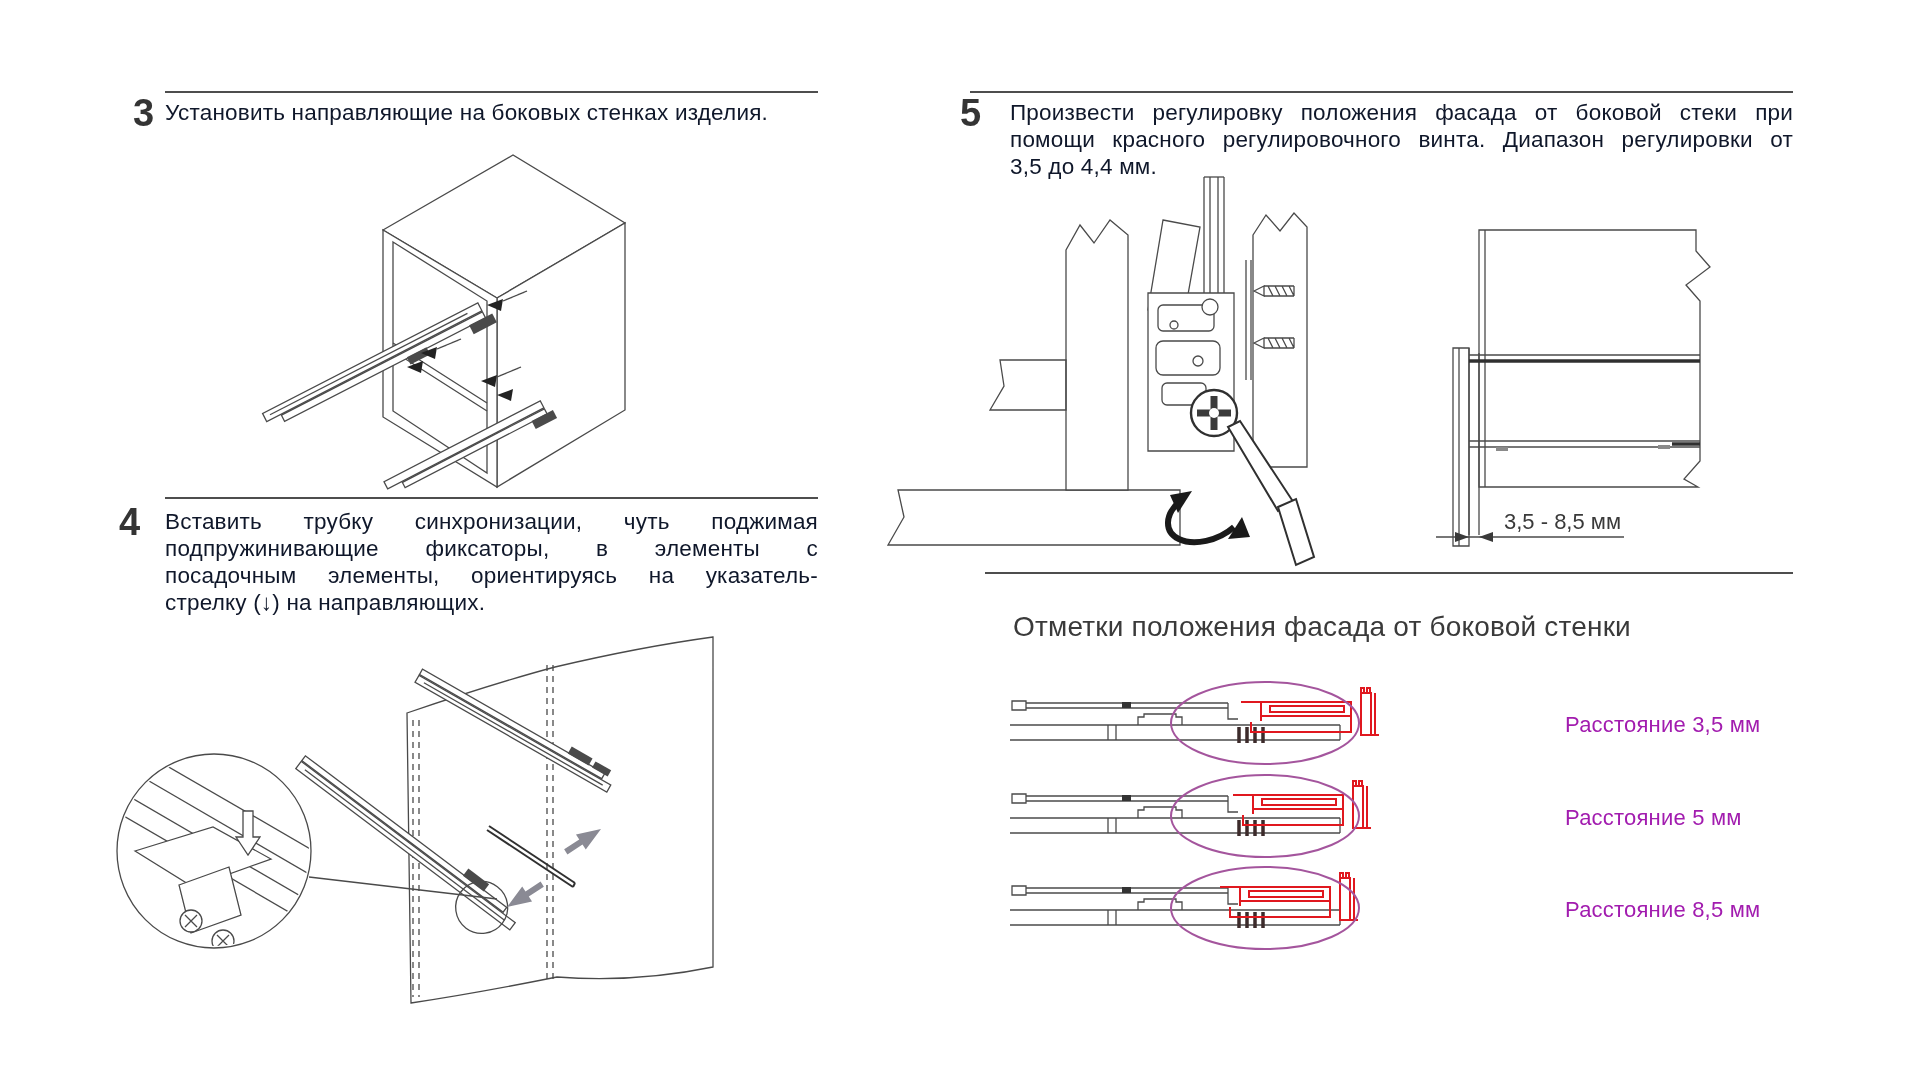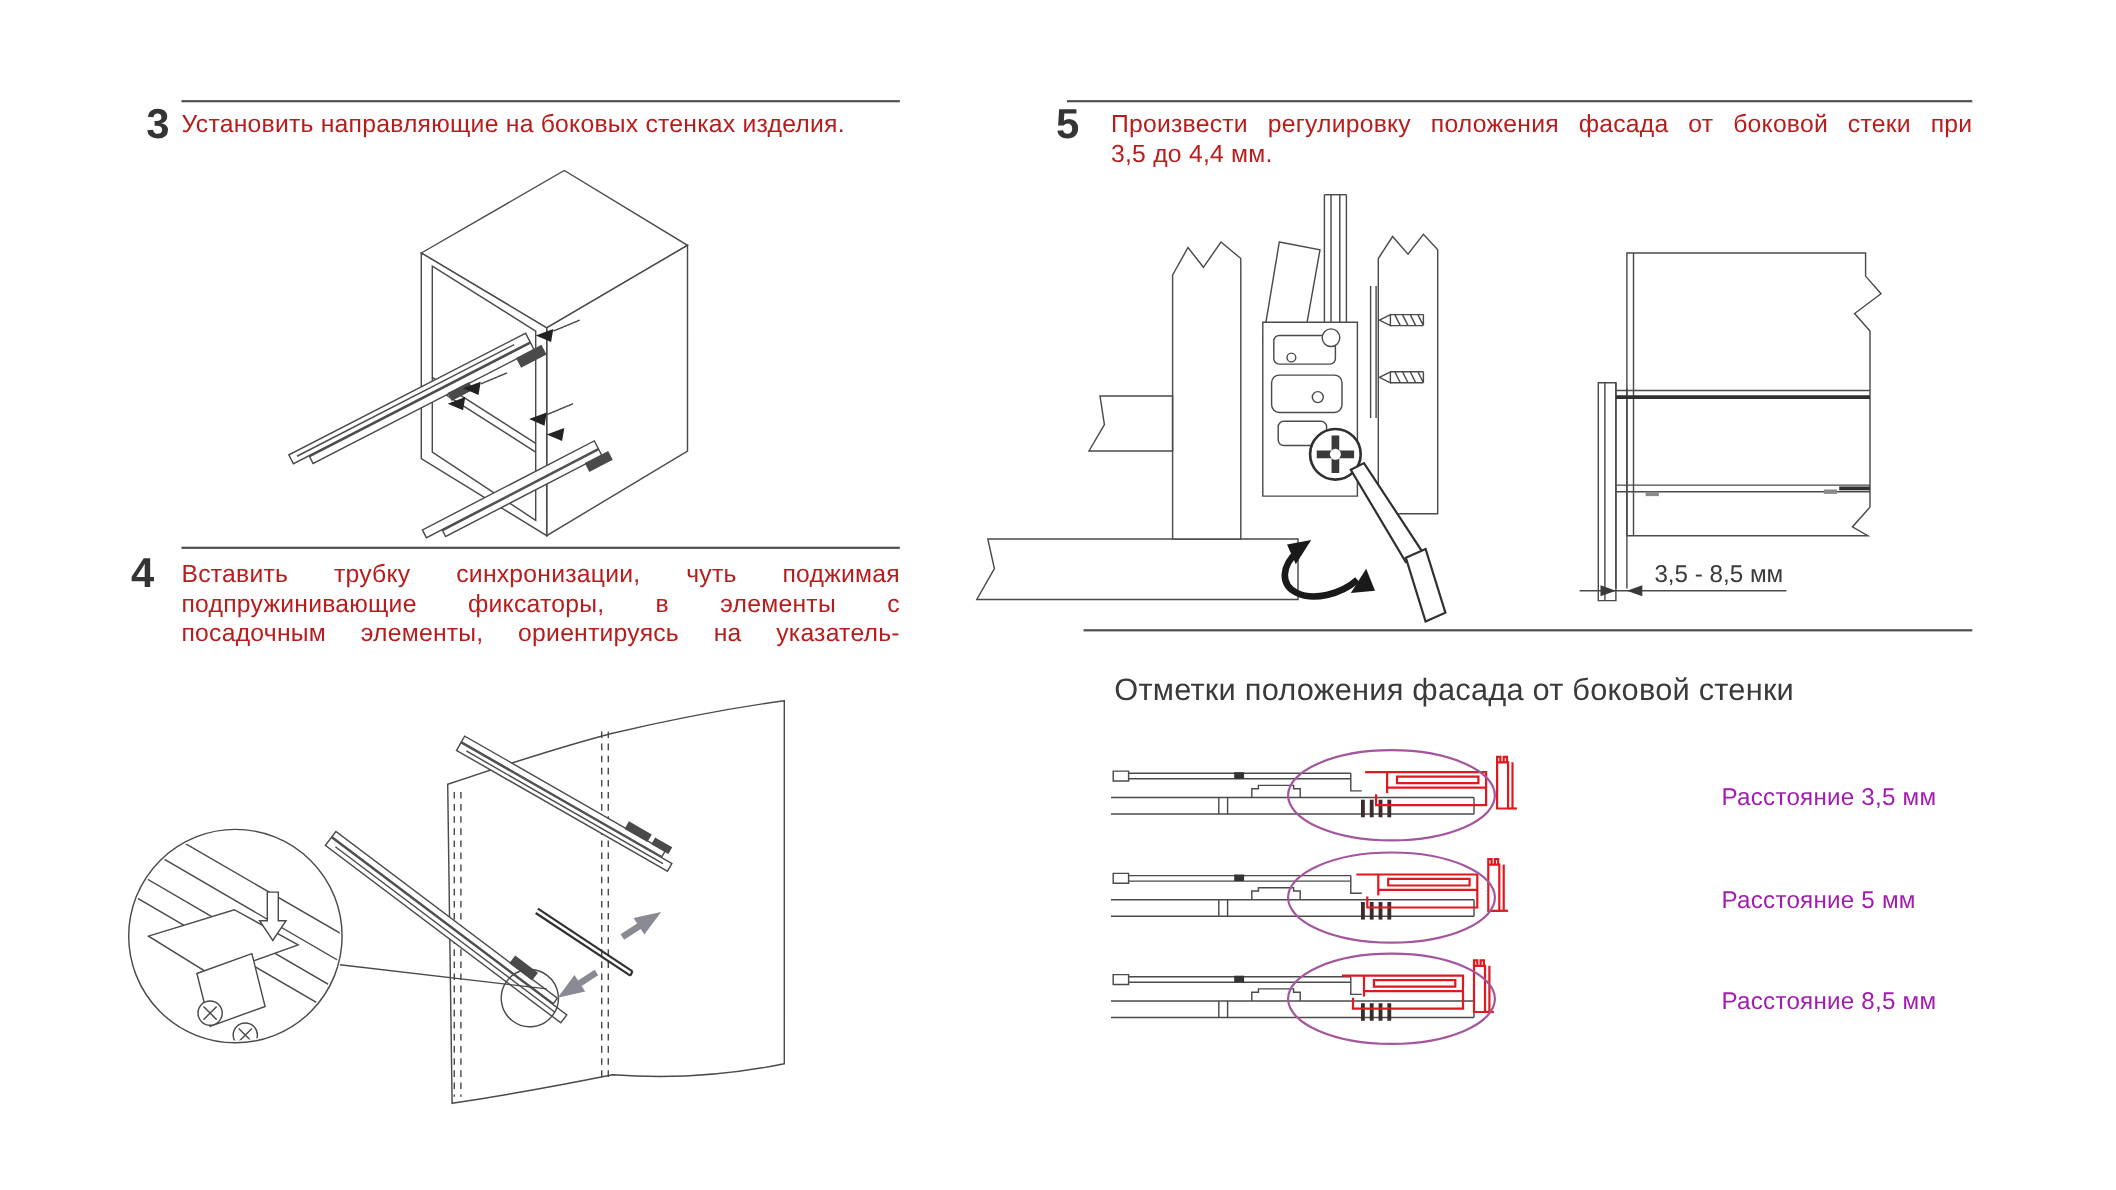--- a/index.html
+++ b/index.html
@@ -1,21 +1,21 @@
 <!DOCTYPE html>
 <html><head>
 <meta charset="utf-8">
 <style>
   html,body{margin:0;padding:0;background:#ffffff;}
   body{width:1924px;height:1082px;position:relative;overflow:hidden;
        font-family:"Liberation Sans",sans-serif;color:#3a3a3a;}
   .divider{position:absolute;height:2px;background:#4e4e4e;}
   .step{position:absolute;}
   .step-num{position:absolute;top:-5px;font-size:38px;font-weight:bold;line-height:1;color:#343434;}
-  .step-text{font-size:22.5px;line-height:27px;letter-spacing:.2px;color:#b91c1c;}
+  .step-text{font-size:22.5px;line-height:27px;letter-spacing:.2px;color:#0f172a;}
   .jline{text-align:justify;text-align-last:justify;}
   .jline.last{text-align-last:left;}
   .section-title{position:absolute;font-size:28px;color:#3a3a3a;letter-spacing:.2px;}
   .dist-label{position:absolute;font-size:22px;color:#a21caf;letter-spacing:.2px;}
   figure{margin:0;position:absolute;}
   svg{display:block;overflow:visible;}
   .ln{stroke:#4a4a4a;stroke-width:1.3;fill:none;}
   .lnb{stroke:#303030;stroke-width:2;fill:none;}
   .wh{fill:#ffffff;}
   text.dim{font-family:"Liberation Sans",sans-serif;font-size:22px;fill:#3a3a3a;}
@@ -109,20 +109,21 @@
 </figure>
 
 <div class="divider" style="left:165px;top:497px;width:653px;"></div>
 
 <div class="step" style="left:165px;top:508px;width:653px;">
   <div class="step-num" style="left:-46px;">4</div>
   <div class="step-text">
     <div class="jline">Вставить трубку синхронизации, чуть поджимая</div>
     <div class="jline">подпружинивающие фиксаторы, в элементы с</div>
     <div class="jline">посадочным элементы, ориентируясь на указатель-</div>
+    <div class="jline last">стрелку (↓) на направляющих.</div>
   </div>
 </div>
 
 <figure style="left:95px;top:615px;">
   <svg width="650" height="400" viewBox="0 0 650 400">
 
     <path class="ln wh" d="M312,98 Q400,68 460,52 Q545,32 618,22 L618,352 Q540,368 462,362 Q382,378 316,388 Z"></path>
     <g class="ln" stroke-dasharray="6 5">
       <line x1="318" y1="105" x2="318" y2="382"></line>
         <line x1="324" y1="105" x2="324" y2="382"></line>
@@ -183,20 +184,21 @@
     <line x1="214" y1="262" x2="402" y2="284" class="ln"></line>
   </svg>
 </figure>
 
 <div class="divider" style="left:970px;top:91px;width:823px;"></div>
 
 <div class="step" style="left:1010px;top:99px;width:783px;">
   <div class="step-num" style="left:-50px;">5</div>
   <div class="step-text">
     <div class="jline">Произвести регулировку положения фасада от боковой стеки при</div>
+    <div class="jline">помощи красного регулировочного винта. Диапазон регулировки от</div>
     <div class="jline last">3,5 до 4,4 мм.</div>
   </div>
 </div>
 
 <figure style="left:858px;top:165px;">
   <svg width="460" height="400" viewBox="0 0 460 400">
 
     <path d="M40,325 L322,325 L322,380 L30,380 L46,352 Z" fill="url(#hatch)" class="ln"></path>
 
     <path class="ln wh" d="M208,85 L222,60 L236,78 L252,55 L270,70 L270,325 L208,325 Z"></path>

